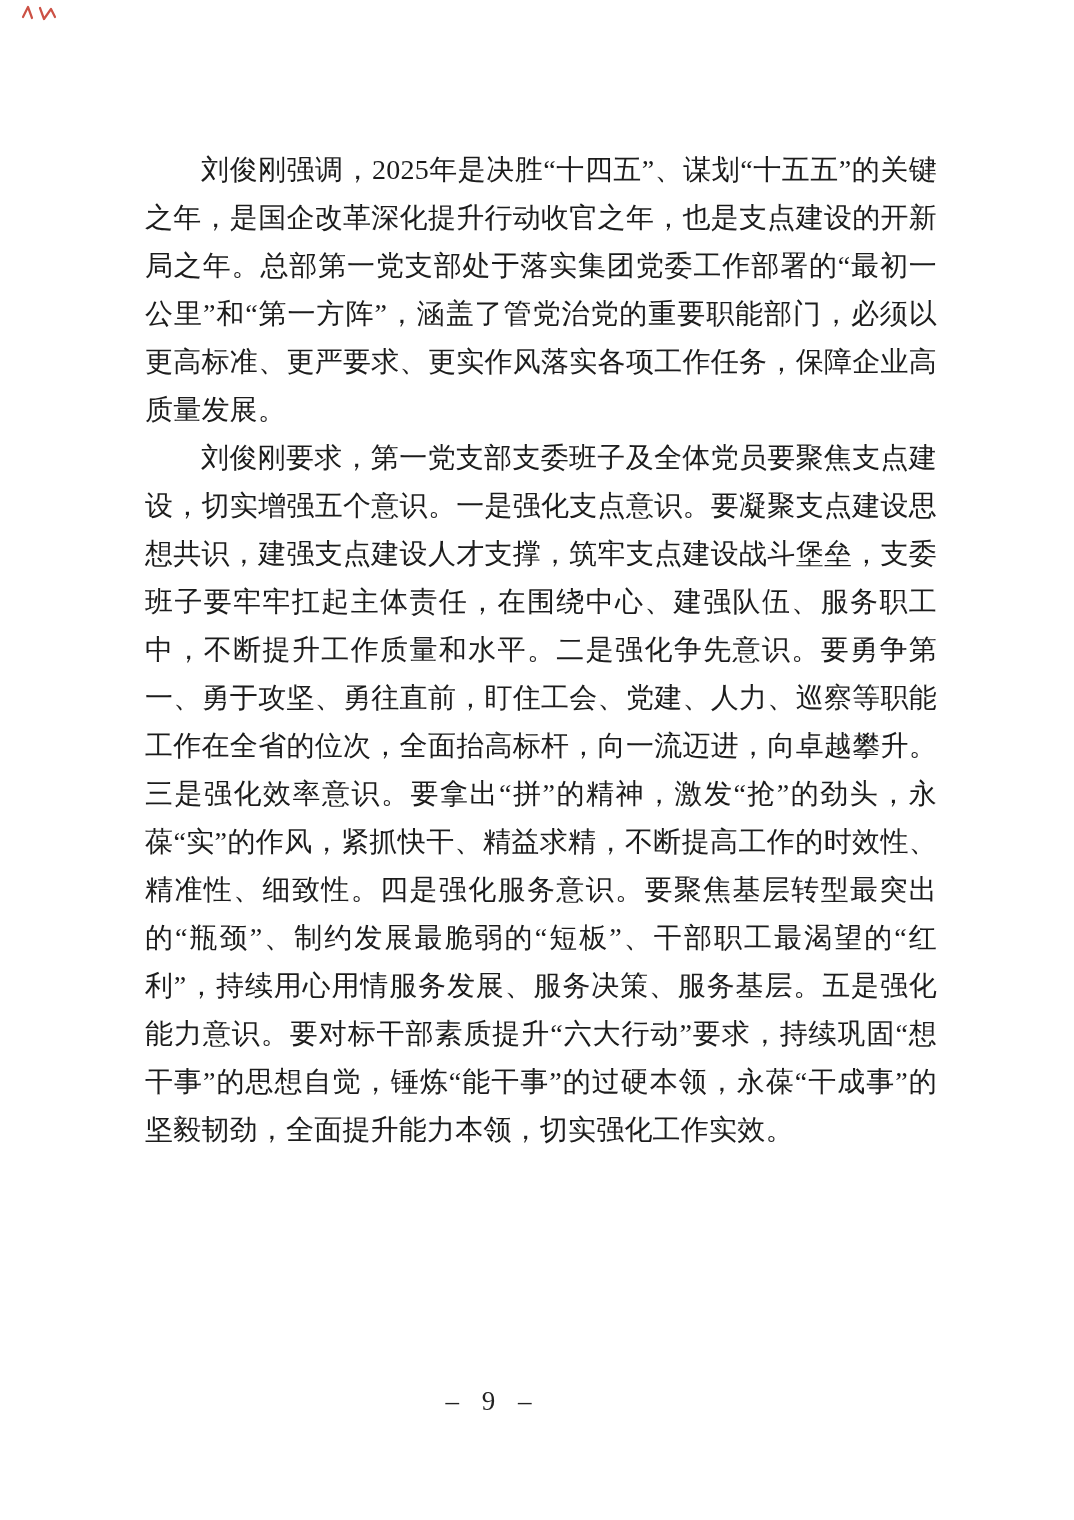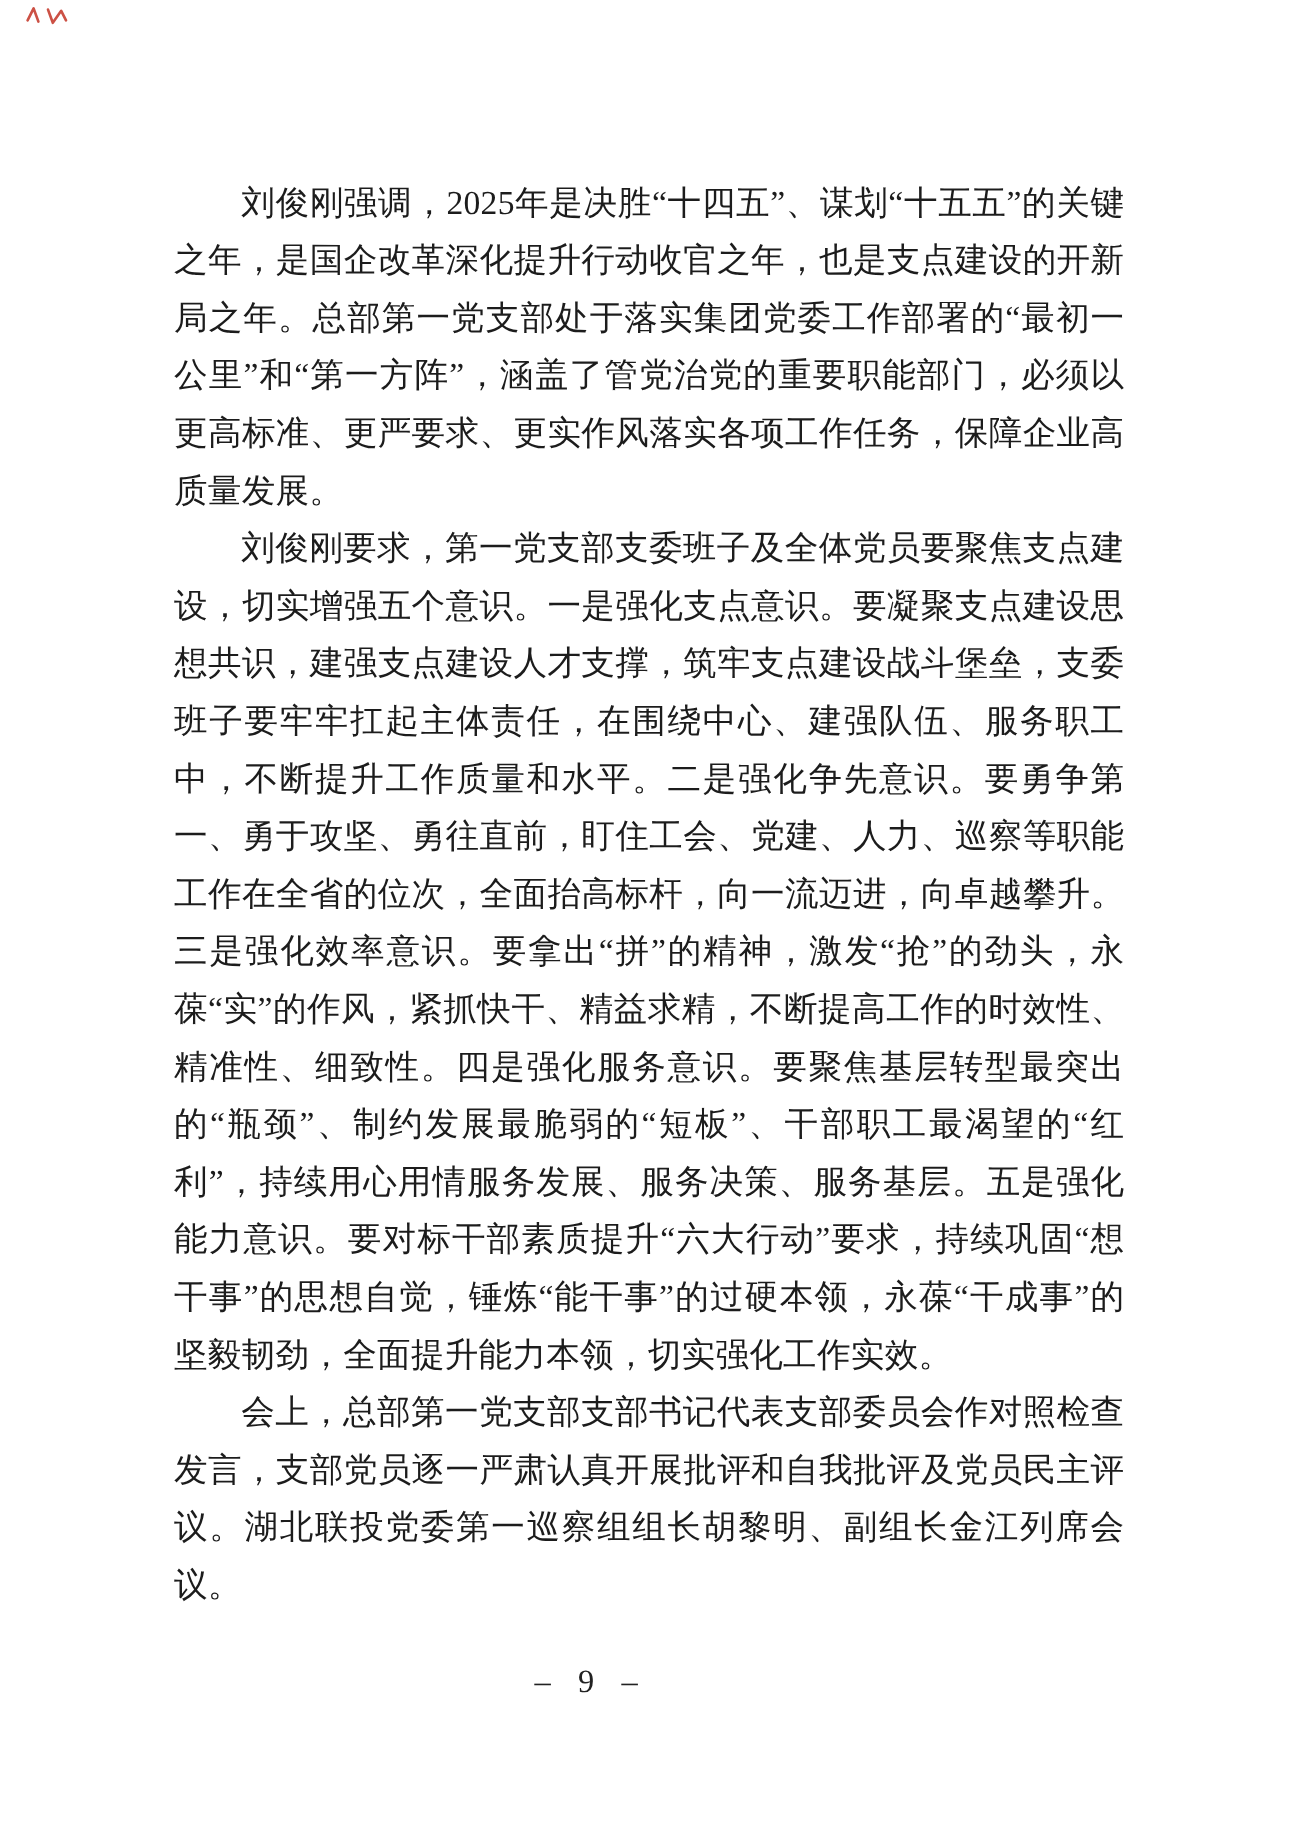--- a/index.html
+++ b/index.html
@@ -58,18 +58,17 @@
 <div class="page">
 
   <svg class="red-pen-mark" viewBox="0 0 40 22" xmlns="http://www.w3.org/2000/svg" aria-hidden="true">
     <path d="M3 14 L8 4 L12 15" fill="none" stroke="#c43325" stroke-width="2.2" stroke-linecap="round" stroke-linejoin="round"></path>
     <path d="M20 5 L24 16 L31 6 L35 14" fill="none" stroke="#c43325" stroke-width="2.2" stroke-linecap="round" stroke-linejoin="round"></path>
   </svg>
 
   <div class="doc-body">
     <p class="body-paragraph">刘俊刚强调，2025年是决胜“十四五”、谋划“十五五”的关键之年，是国企改革深化提升行动收官之年，也是支点建设的开新局之年。总部第一党支部处于落实集团党委工作部署的“最初一公里”和“第一方阵”，涵盖了管党治党的重要职能部门，必须以更高标准、更严要求、更实作风落实各项工作任务，保障企业高质量发展。</p>
     <p class="body-paragraph">刘俊刚要求，第一党支部支委班子及全体党员要聚焦支点建设，切实增强五个意识。一是强化支点意识。要凝聚支点建设思想共识，建强支点建设人才支撑，筑牢支点建设战斗堡垒，支委班子要牢牢扛起主体责任，在围绕中心、建强队伍、服务职工中，不断提升工作质量和水平。二是强化争先意识。要勇争第一、勇于攻坚、勇往直前，盯住工会、党建、人力、巡察等职能工作在全省的位次，全面抬高标杆，向一流迈进，向卓越攀升。三是强化效率意识。要拿出“拼”的精神，激发“抢”的劲头，永葆“实”的作风，紧抓快干、精益求精，不断提高工作的时效性、精准性、细致性。四是强化服务意识。要聚焦基层转型最突出的“瓶颈”、制约发展最脆弱的“短板”、干部职工最渴望的“红利”，持续用心用情服务发展、服务决策、服务基层。五是强化能力意识。要对标干部素质提升“六大行动”要求，持续巩固“想干事”的思想自觉，锤炼“能干事”的过硬本领，永葆“干成事”的坚毅韧劲，全面提升能力本领，切实强化工作实效。</p>
-    <p class="body-paragraph">会上，总部第一党支部支部书记代表支部委员会作对照检查发言，支部党员逐一严肃认真开展批评和自我批评及党员民主评议。湖北联投党委第一巡察组组长胡黎明、副组长金江列席会议。</p>
   </div>
 
   <div class="page-number">– 9 –</div>
 
 </div>
 
 </body></html>

